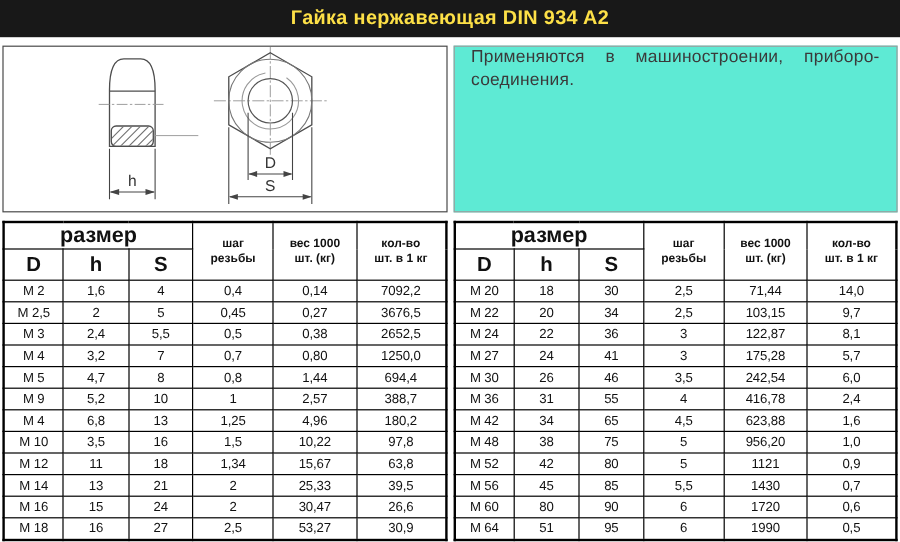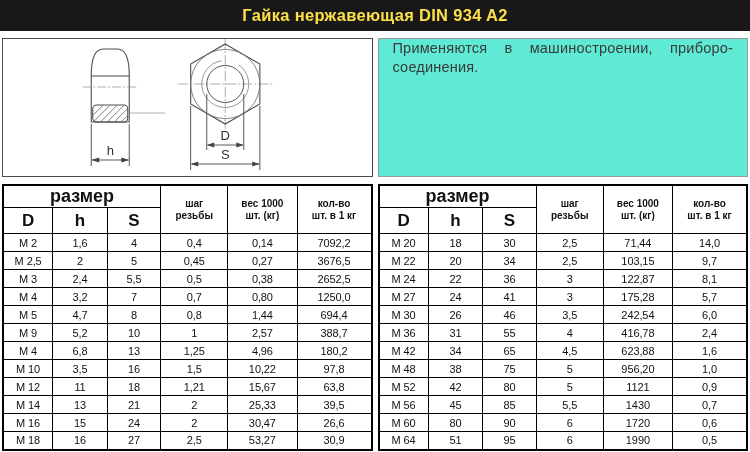--- a/index.html
+++ b/index.html
@@ -233,21 +233,21 @@
           <td>3,5</td>
           <td>16</td>
           <td>1,5</td>
           <td>10,22</td>
           <td>97,8</td>
         </tr>
         <tr>
           <td>M 12</td>
           <td>11</td>
           <td>18</td>
-          <td>1,21</td>
+          <td>1,34</td>
           <td>15,67</td>
           <td>63,8</td>
         </tr>
         <tr>
           <td>M 14</td>
           <td>13</td>
           <td>21</td>
           <td>2</td>
           <td>25,33</td>
           <td>39,5</td>

